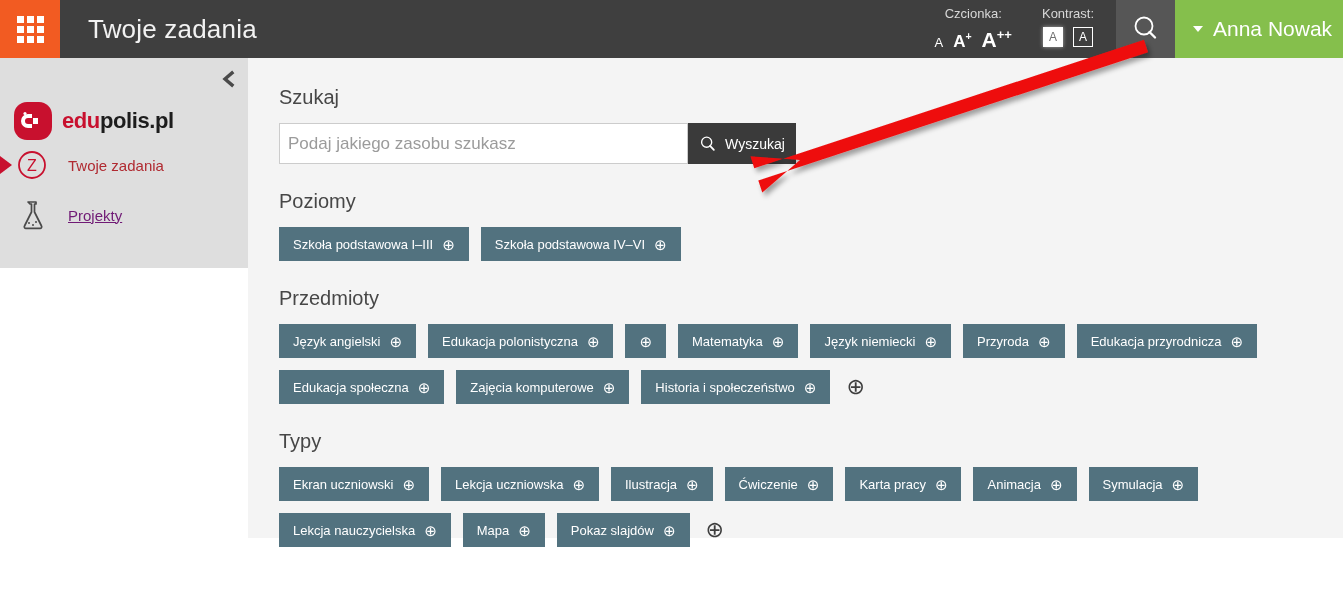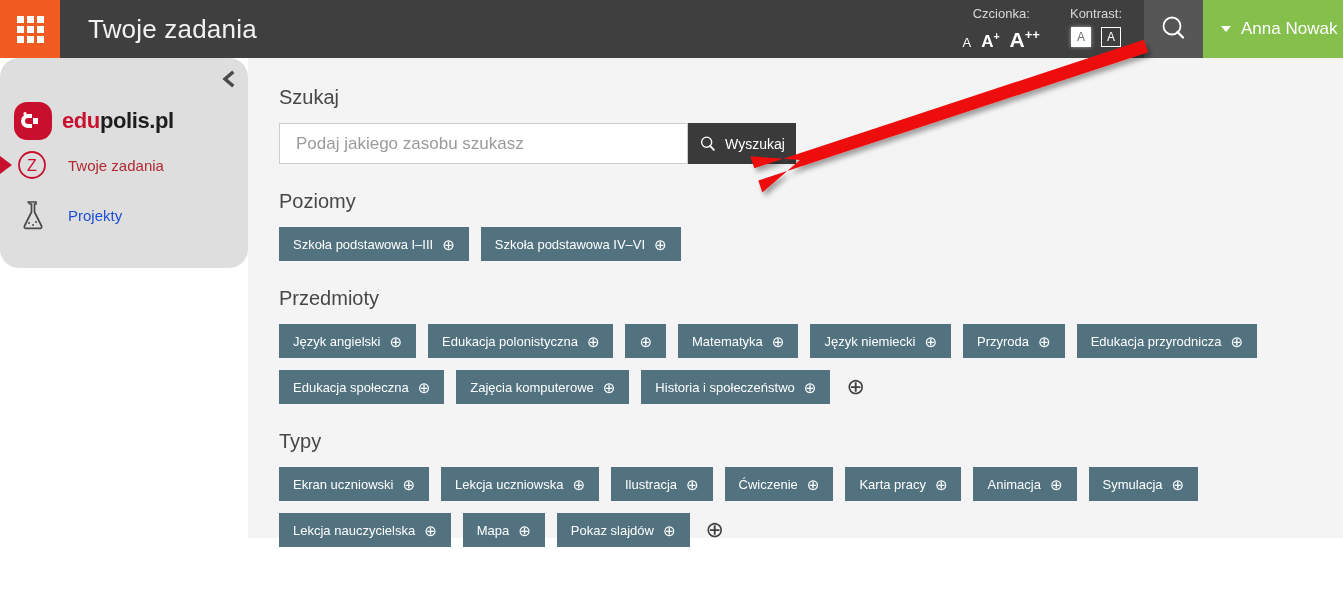--- a/index.html
+++ b/index.html
@@ -58,39 +58,38 @@
     font-size: 12px;
   }
   .contrast-box.light { background: #ffffff; color: #6f6f6f; box-shadow: 0 0 4px rgba(255,255,255,.55); }
   .contrast-box.dark { background: #3f3f3f; color: #ffffff; border: 1px solid #ffffff; }
   .search-toggle {
     width: 59px; height: 58px; background: #565656;
     display: flex; align-items: center; justify-content: center;
     flex: none;
   }
   .user-box {
-    width: 140px; height: 58px; background: #85bf4c;
+    width: 168px; height: 58px; background: #85bf4c;
     display: flex; align-items: center; gap: 10px;
     padding-left: 18px;
-    color: #ffffff; font-size: 17px;
+    color: #ffffff; font-size: 21px;
     flex: none;
   }
   .caret-down {
     width: 0; height: 0;
     border-left: 5px solid transparent;
     border-right: 5px solid transparent;
     border-top: 6px solid #ffffff;
   }
 
   
   .sidebar {
     position: absolute; top: 58px; left: 0;
     width: 248px; height: 210px;
     background: #dedede;
-    border-radius: 19px;
   }
   .collapse-btn {
     position: absolute; right: 12px; top: 12px;
     color: #4a4a4a; font-size: 19px; line-height: 1;
     font-weight: bold;
   }
   .brand { display: flex; align-items: center; gap: 10px; padding: 44px 0 0 14px; }
   .brand-mark {
     width: 38px; height: 38px; border-radius: 13px;
     background: #c8102e; position: relative; flex: none;
@@ -98,21 +97,21 @@
   .brand-text { font-size: 22px; letter-spacing: -.4px; }
   .brand-text .edu { color: #c8102e; font-weight: bold; }
   .brand-text .polis { color: #1d1d1d; font-weight: bold; }
   .nav-item {
     position: relative;
     display: flex; align-items: center; gap: 18px;
     height: 50px; padding-left: 14px;
     font-size: 15px;
   }
   .nav-item.active { color: #b02a31; }
-  .nav-item.idle { color: #1d4ed8; }
+  .nav-item.idle { color: #701a75; text-decoration: underline; }
   .nav-pointer {
     position: absolute; left: 0; top: 50%; transform: translateY(-50%);
     width: 0; height: 0;
     border-top: 9px solid transparent;
     border-bottom: 9px solid transparent;
     border-left: 12px solid #c8102e;
   }
   .nav-icon { width: 36px; display: flex; justify-content: center; flex: none; }
 
   
@@ -124,21 +123,21 @@
   }
   .section-heading {
     font-size: 20px; color: #474747; font-weight: 400;
     margin: 0 0 14px 0;
   }
   .section { margin-bottom: 26px; }
   .search-row { display: flex; align-items: stretch; width: 517px; height: 41px; }
   .search-input {
     flex: 1; border: 1px solid #cccccc; background: #ffffff;
     font-size: 17px; color: #8d8d8d;
-    padding: 0 16px; font-family: "Liberation Sans", sans-serif;
+    padding: 0 8px; font-family: "Liberation Sans", sans-serif;
     outline: none;
   }
   .search-input::placeholder { color: #9b9b9b; }
   .search-submit {
     width: 108px; background: #3a3a3a; color: #ffffff;
     border: none; display: flex; align-items: center; justify-content: center;
     gap: 8px; font-size: 14px; font-family: "Liberation Sans", sans-serif;
     cursor: pointer;
   }
   .tag-row { display: flex; flex-wrap: wrap; gap: 12px; align-items: center; }

